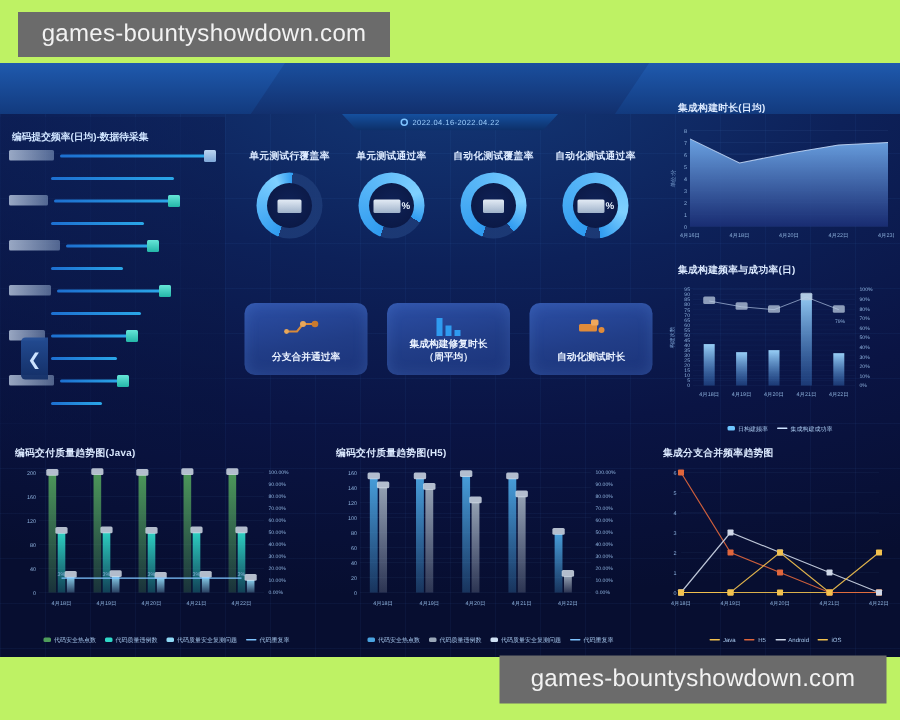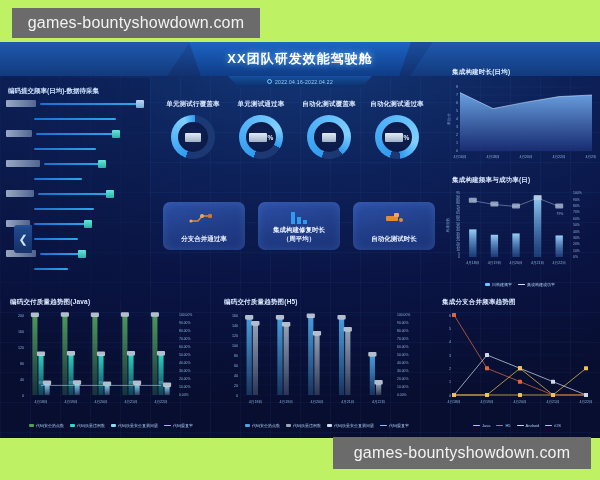--- a/index.html
+++ b/index.html
@@ -158,23 +158,20 @@
 
 <div id="root">
 
   <div class="watermark" id="wm-top">games-bountyshowdown.com</div>
 
   <div id="dash">
 
     <div id="header">
       <div id="header-wing-l"></div>
       <div id="header-wing-r"></div>
-      <div id="title-plate">
-        <span id="title-text">XX团队研发效能驾驶舱</span>
-      </div>
     </div>
     <div id="date-plate">
       <span id="date-icon"></span>
       <span id="date-text">2022.04.16-2022.04.22</span>
     </div>
 
     <div id="left-panel">
       <div id="left-title">编码提交频率(日均)-数据待采集</div>
       <div id="lp-rows">
           <div class="lp-row" style="top: 22px;">

